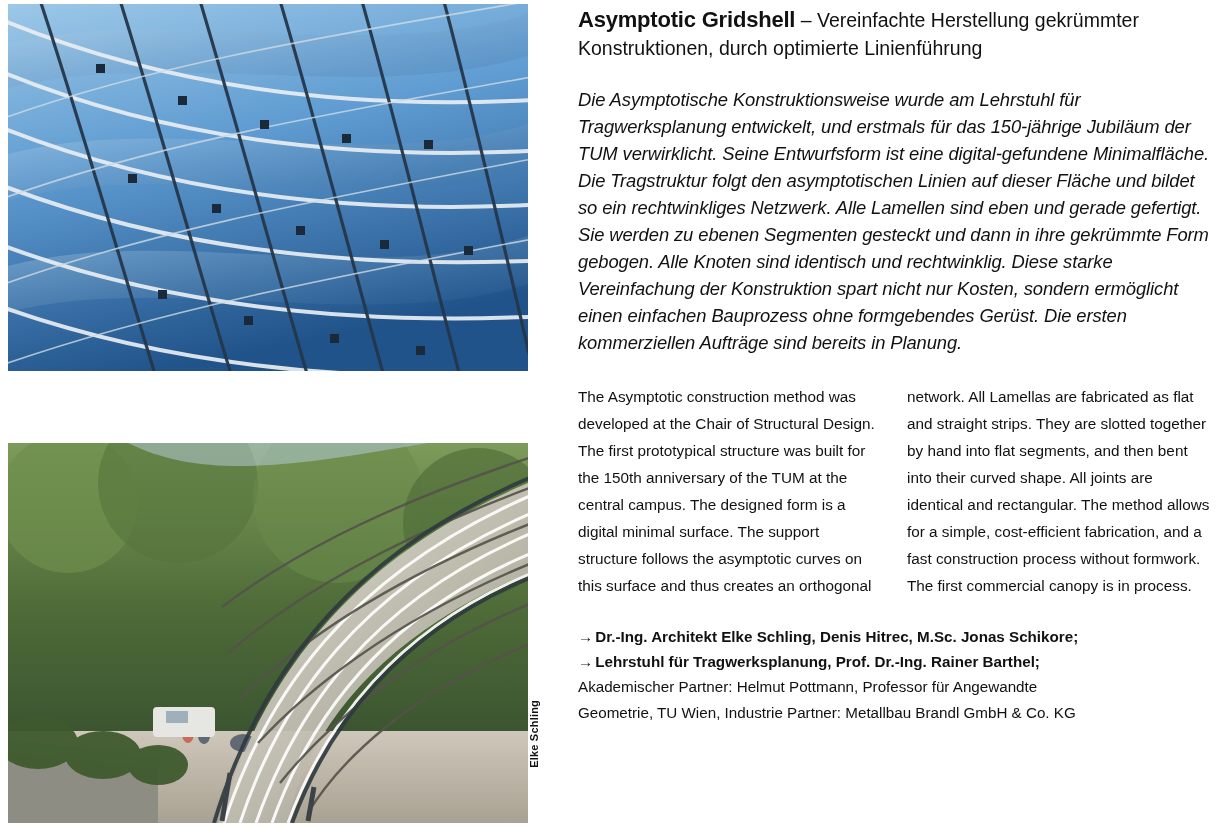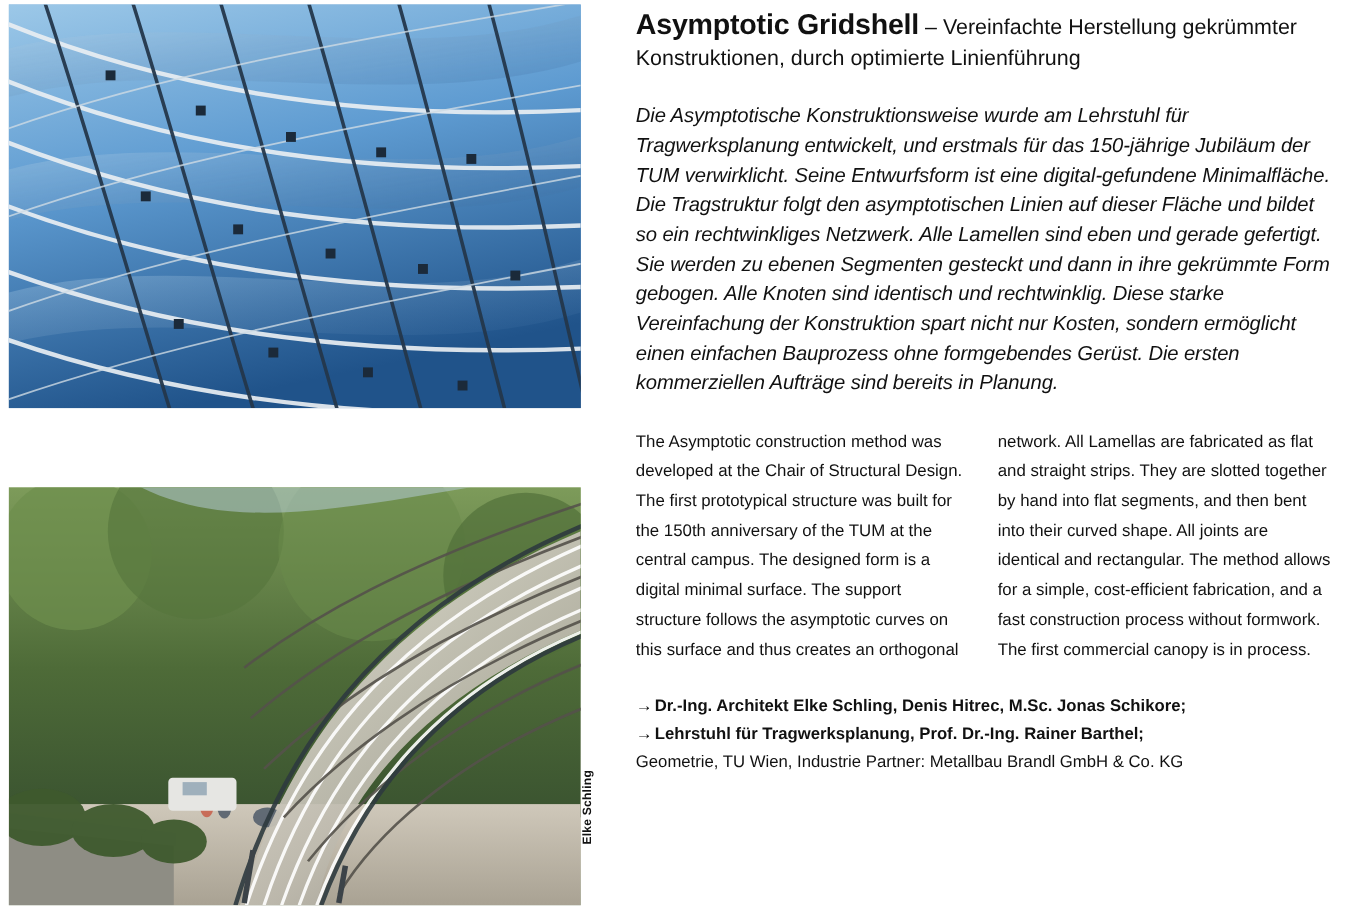--- a/index.html
+++ b/index.html
@@ -77,21 +77,21 @@
   }
 
   .title-block {
     margin-top: 6px;
     font-size: 20.5px;
     line-height: 1.30;
     color: #111;
   }
   .title-main {
     font-weight: bold;
-    font-size: 26px;
+    font-size: 22px;
     letter-spacing: -0.2px;
     text-align: right;
   }
   .title-sub {
     font-weight: normal;
     font-size: 19.5px;
   }
 
   .de-body {
     margin-top: 26px;
@@ -300,18 +300,21 @@
     </div>
 
     <div class="credits">
       <div class="credit-line">
         <span class="arrow bold">→</span><span class="bold">Dr.-Ing. Architekt Elke Schling,  Denis Hitrec, M.Sc. Jonas Schikore;</span>
       </div>
       <div class="credit-line">
         <span class="arrow bold">→</span><span class="bold">Lehrstuhl für Tragwerksplanung, Prof. Dr.-Ing. Rainer Barthel;</span>
       </div>
       <div class="credit-line">
+        <span>Akademischer Partner: Helmut Pottmann, Professor für Angewandte</span>
+      </div>
+      <div class="credit-line">
         <span>Geometrie, TU Wien,  Industrie Partner: Metallbau Brandl GmbH &amp; Co. KG</span>
       </div>
     </div>
 
   </div>
 </div>
 
 </body></html>

